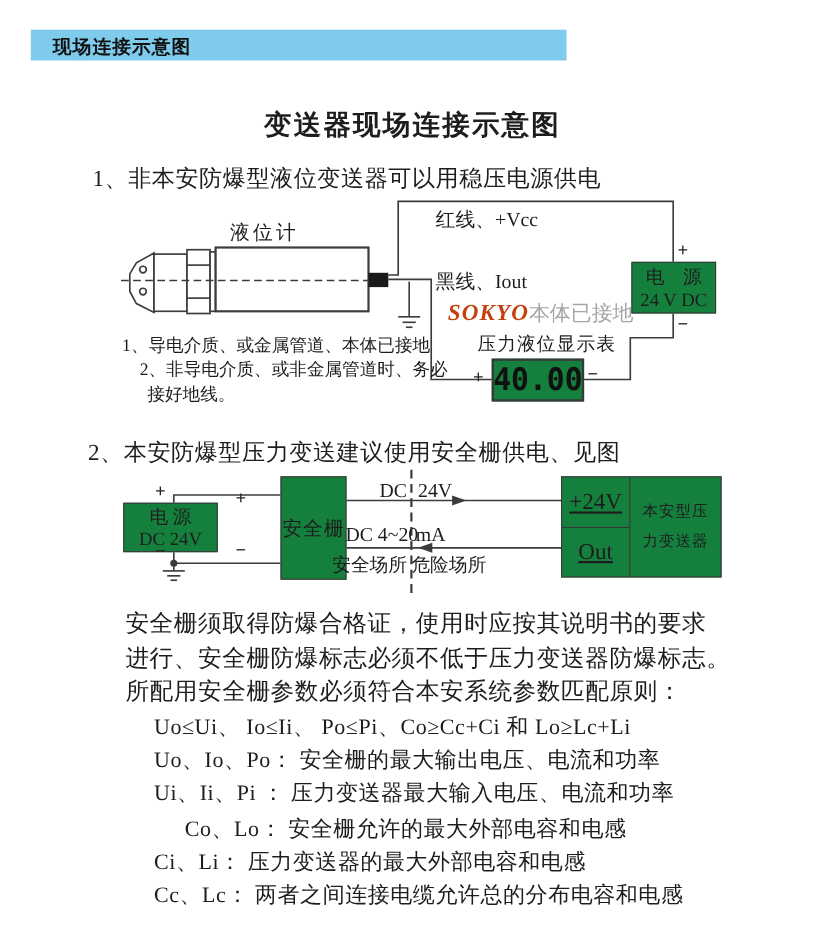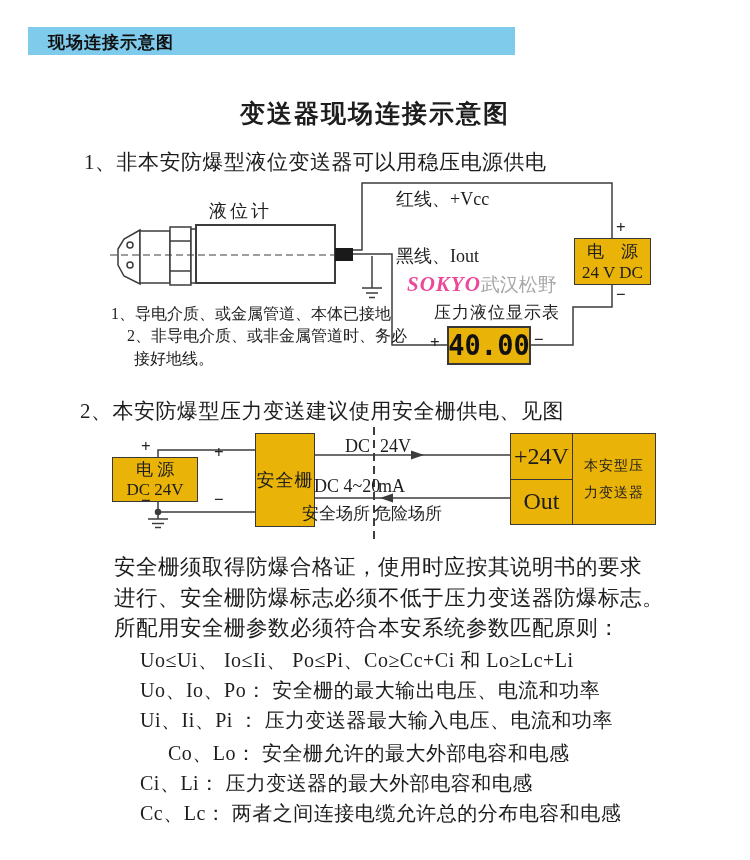--- a/index.html
+++ b/index.html
@@ -9,39 +9,39 @@
   }
   .abs{position:absolute;white-space:nowrap;}
   .bar{position:absolute;left:28px;top:27px;width:487px;height:28px;background:#7ecbec;}
   .bar-label{position:absolute;left:20px;top:4px;font-size:17px;font-weight:bold;color:#101010;letter-spacing:1px;}
   .title{position:absolute;left:0;top:97px;width:750px;text-align:center;font-size:25px;font-weight:bold;letter-spacing:2px;}
   .h2{font-size:21px;letter-spacing:0.5px;}
   .lbl18{font-size:18px;}
   .lbl17{font-size:17px;}
   .lbl16{font-size:16px;}
   .sign{font-size:17px;font-weight:bold;color:#222;}
-  .boxed{position:absolute;border:2px solid #383838;background:#eab308;box-sizing:border-box;}
+  .boxed{position:absolute;border:2px solid #383838;background:#15803d;box-sizing:border-box;}
   .center-col{display:flex;flex-direction:column;align-items:center;justify-content:center;text-align:center;}
   .psu1{left:574px;top:238px;width:77px;height:47px;font-size:17px;line-height:21px;}
   .display{left:447px;top:326px;width:84px;height:39px;}
   .seg{
     font-family:"DejaVu Sans Mono","Liberation Mono",monospace;
     font-size:27px;font-weight:bold;letter-spacing:0px;transform:scaleY(1.05);
     color:#111;
   }
   .psu2{left:112px;top:457px;width:86px;height:45px;font-size:17px;line-height:20px;border-width:1.5px;}
   .barrier{left:255px;top:433px;width:60px;height:94px;font-size:18px;letter-spacing:1px;border-width:1.5px;}
   .rgroup{left:510px;top:433px;width:146px;height:92px;border-width:1.5px;display:flex;}
   .rg-left{width:62px;border-right:1.5px solid #383838;display:flex;flex-direction:column;box-sizing:border-box;}
-  .rg-cell{flex:1;display:flex;align-items:center;justify-content:center;font-size:24px;box-sizing:border-box;}
+  .rg-cell{flex:1;display:flex;align-items:center;justify-content:center;font-size:21px;box-sizing:border-box;text-decoration:underline;}
   .rg-cell.top{border-bottom:1.5px solid #383838;}
   .rg-right{flex:1;display:flex;flex-direction:column;align-items:center;justify-content:center;font-size:14px;line-height:27px;letter-spacing:1px;}
   .para{font-size:21.5px;letter-spacing:0.5px;}
   .param{font-size:20px;letter-spacing:0.5px;}
-  .wm-en{font-size:21px;font-weight:bold;font-style:italic;color:#ec4899;letter-spacing:1px;margin-top:36px;}
+  .wm-en{font-size:21px;font-weight:bold;font-style:italic;color:#c2410c;letter-spacing:1px;margin-top:36px;}
   .wm-cn{font-size:19px;color:#a6a6a6;}
   svg{position:absolute;left:0;top:0;}
 </style>
 </head>
 <body>
 
 <div id="page">
 
   <svg width="750" height="860" viewBox="0 0 750 860">
     <g stroke="#3c3c3c" stroke-width="1.5" fill="none">
@@ -92,21 +92,21 @@
   </div>
   <div class="title">变送器现场连接示意图</div>
 
   <div class="abs h2" style="left:84px;top:148px;">1、非本安防爆型液位变送器可以用稳压电源供电</div>
 
   <div class="abs lbl18" style="left:209px;top:199px;letter-spacing:3px;">液位计</div>
   <div class="abs lbl18" style="left:396px;top:187px;">红线、+Vcc</div>
   <div class="abs lbl18" style="left:396px;top:244px;">黑线、Iout</div>
 
   <div class="abs" style="left:407px;top:272px;">
-    <span class="wm-en">SOKYO</span><span class="wm-cn">武汉松野</span>
+    <span class="wm-en">SOKYO</span><span class="wm-cn">本体已接地</span>
   </div>
 
   <div class="abs lbl17" style="left:434px;top:301px;letter-spacing:1px;">压力液位显示表</div>
   <div class="abs sign" style="left:430px;top:333px;">+</div>
   <div class="boxed display center-col">
     <span class="seg">40.00</span>
   </div>
   <div class="abs sign" style="left:534px;top:330px;">−</div>
 
   <div class="abs sign" style="left:616px;top:218px;">+</div>

